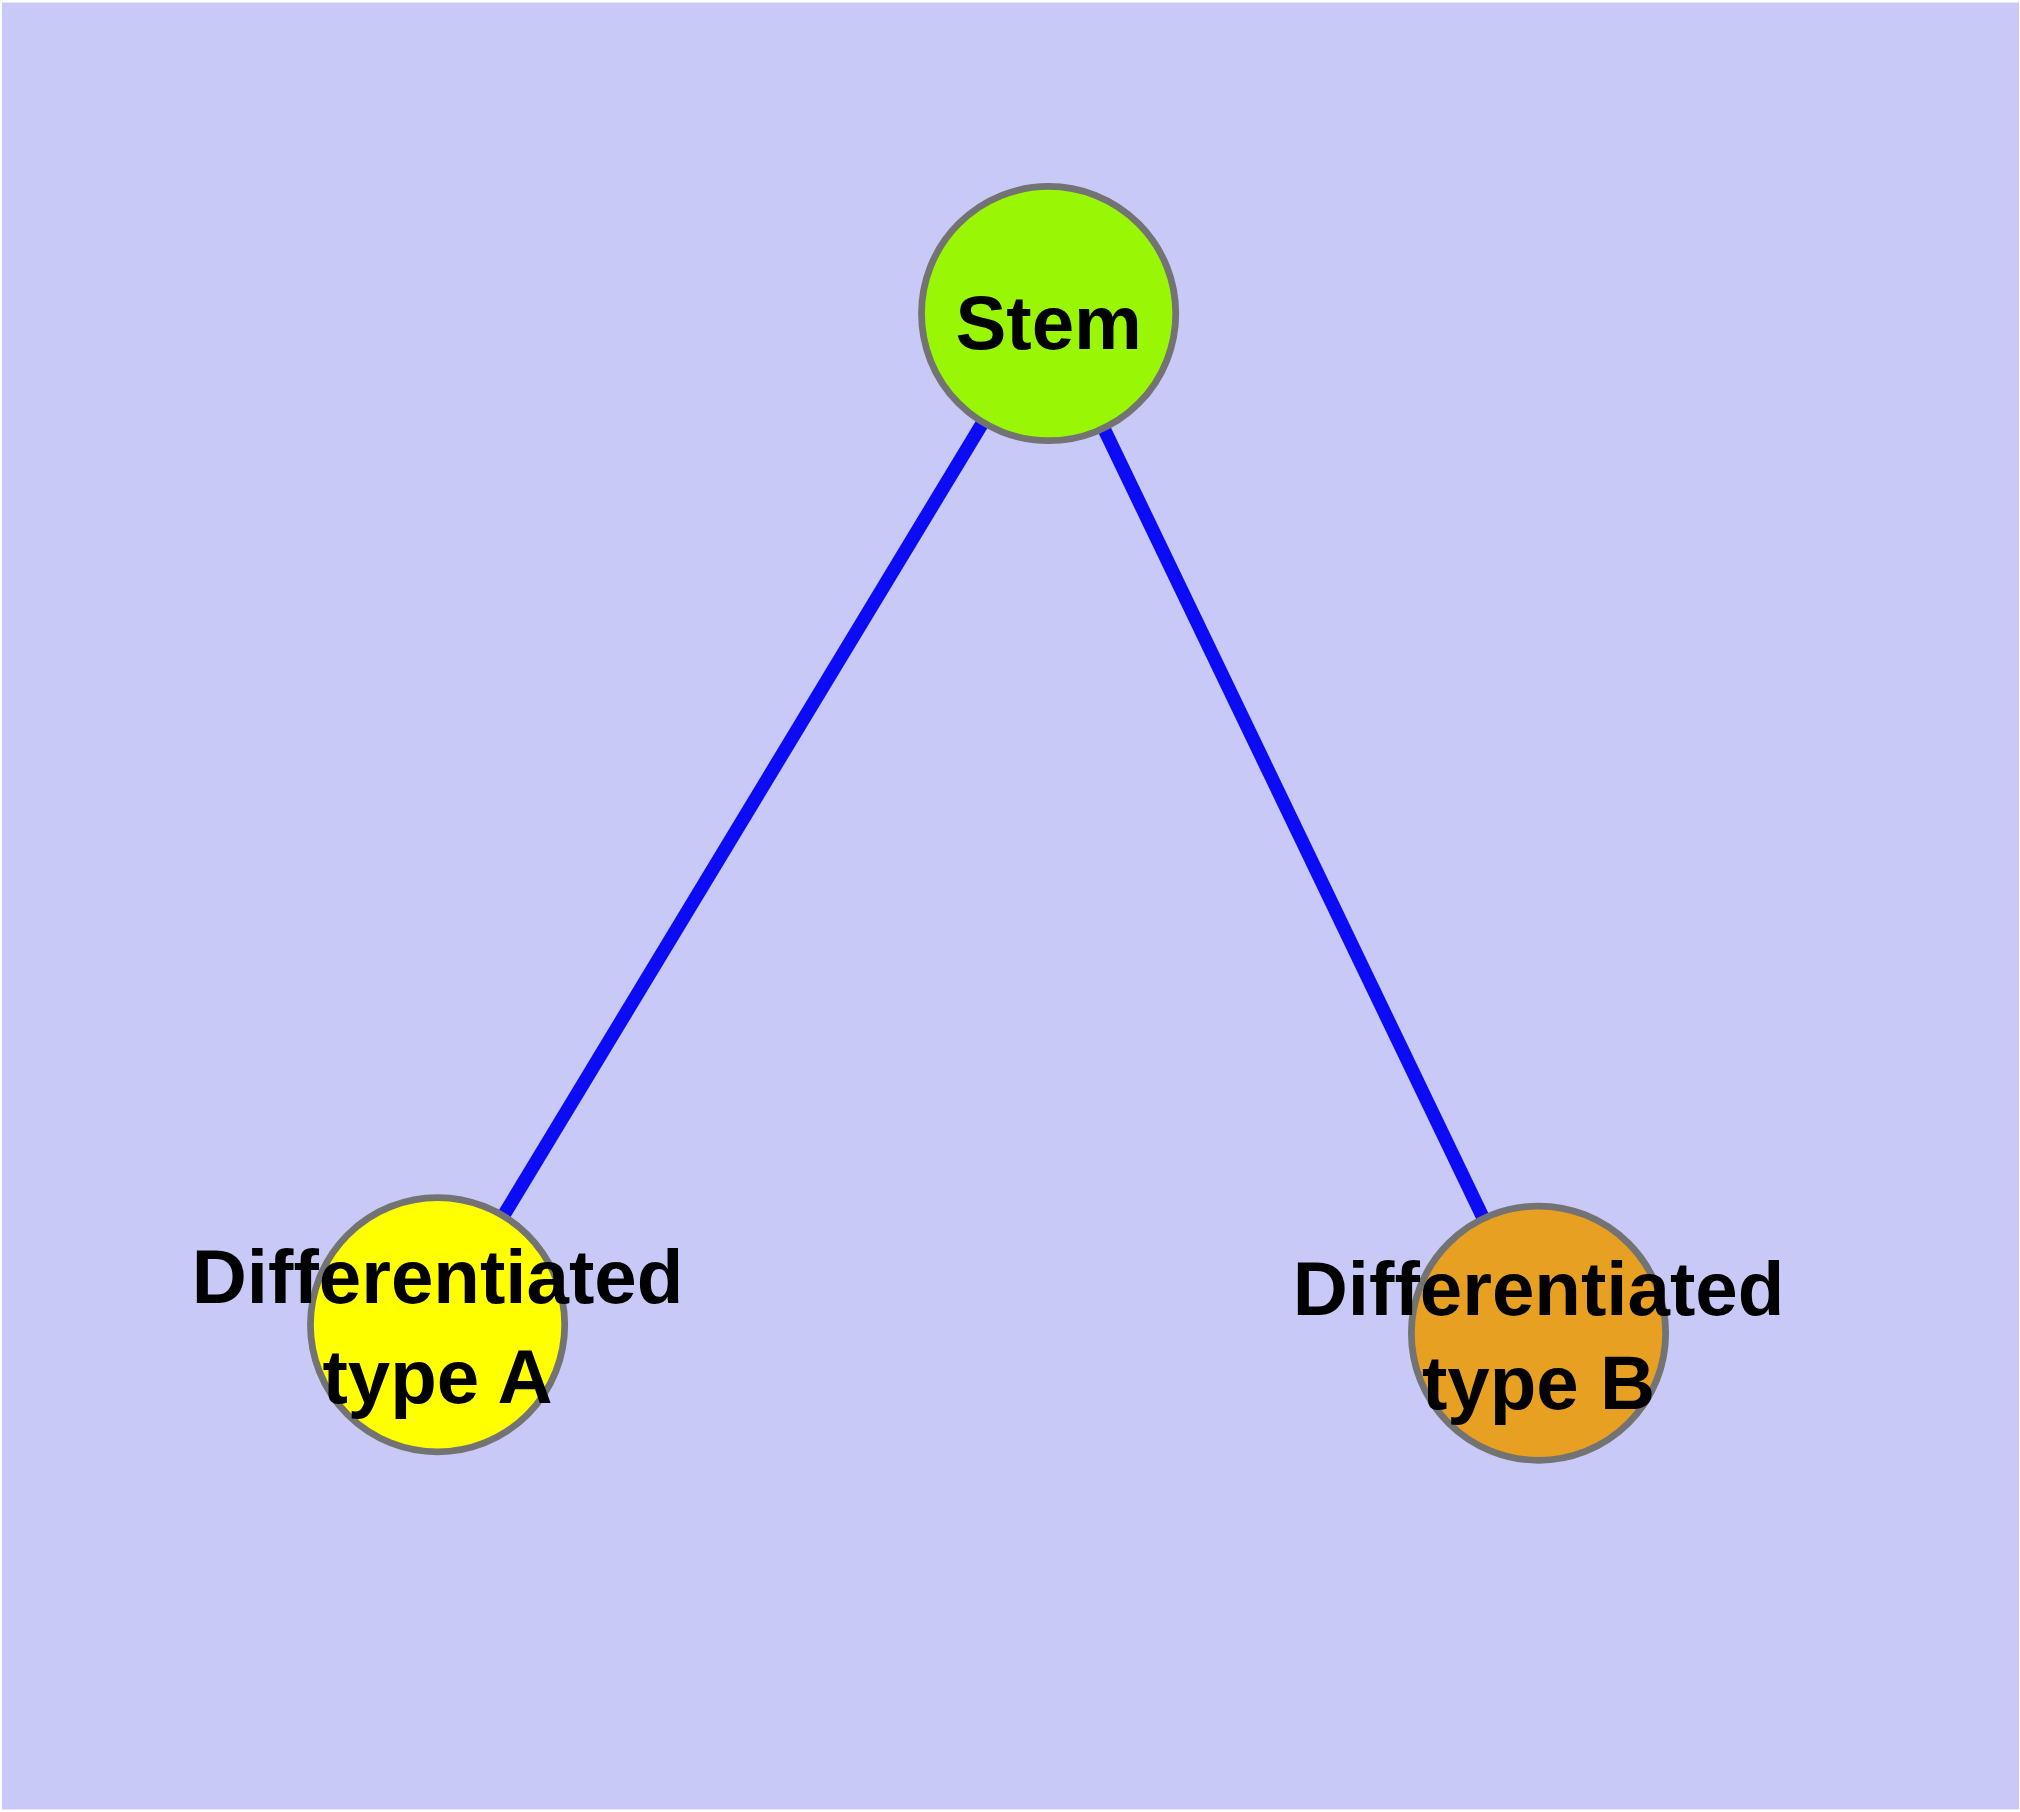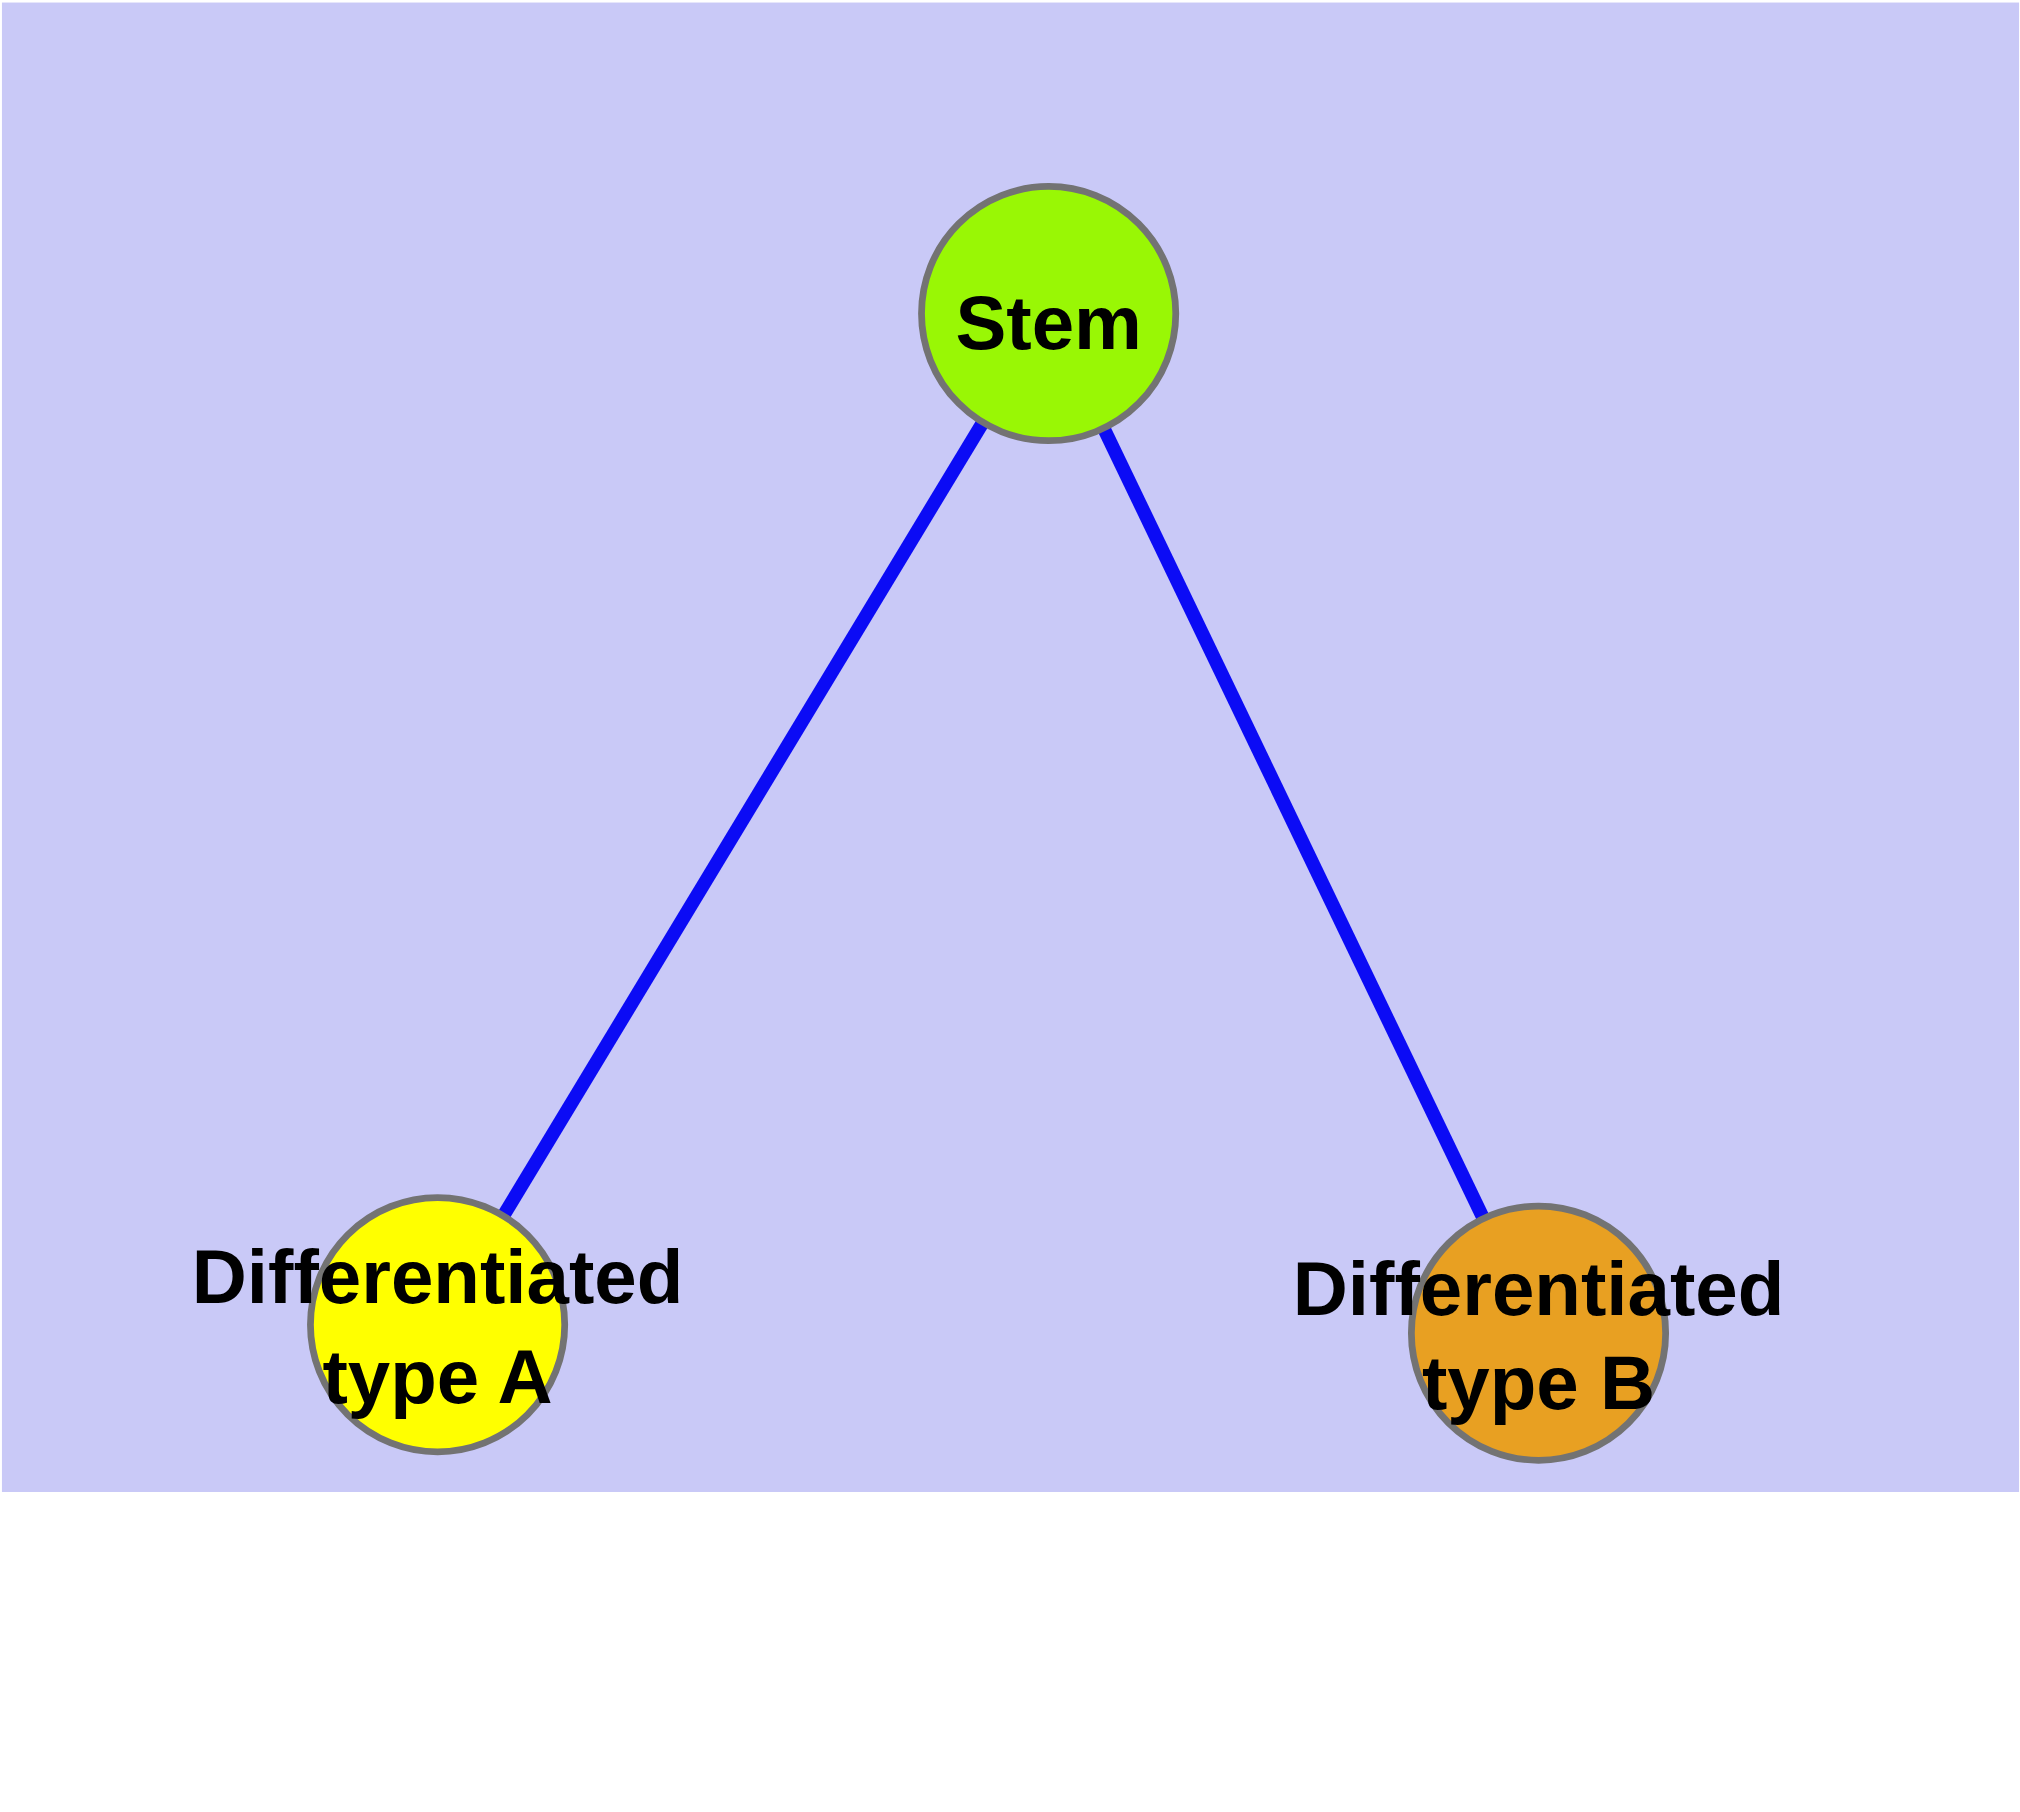--- a/index.html
+++ b/index.html
@@ -2,21 +2,21 @@
 <html style="font-size:13.6px"><head>
 <meta charset="utf-8">
 <style>
   html, body {
     margin: 0;
     padding: 0;
     background: #ffffff;
   }
   .page {
     width: 2021px;
-    height: 1492px;
+    height: 1812px;
     position: relative;
     background: #ffffff;
   }
   svg.diagram {
     display: block;
     width: 2021px;
     height: 1812px;
   }
   .edge {
     stroke-width: 16px;

